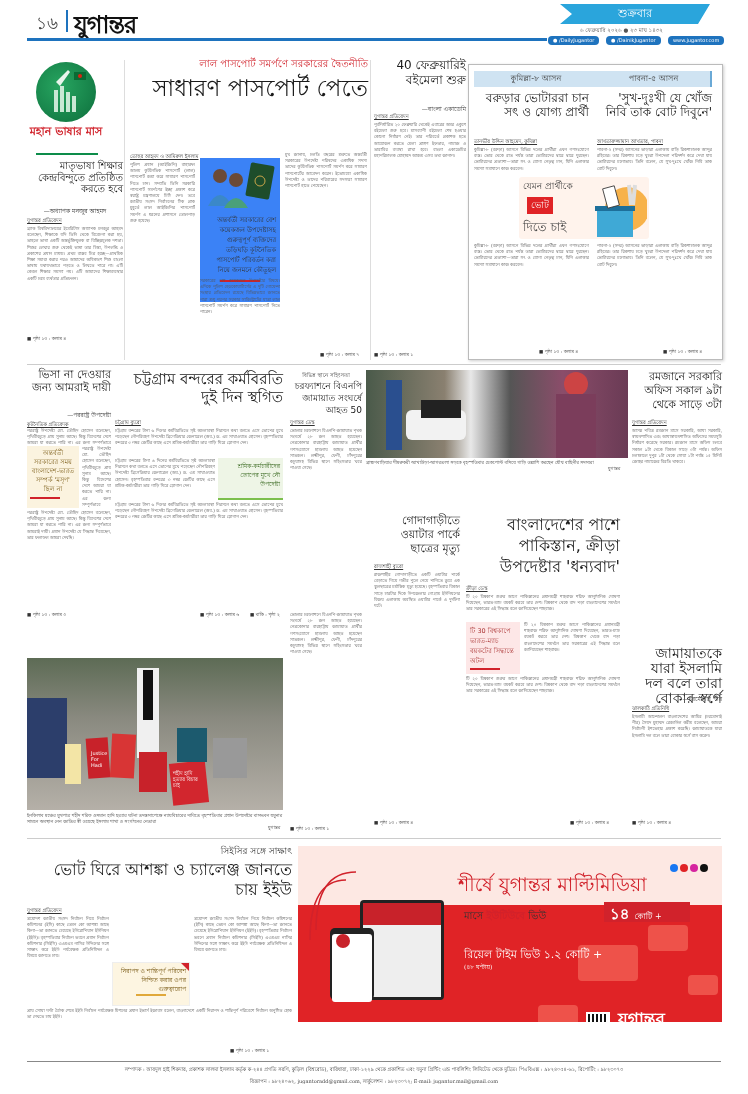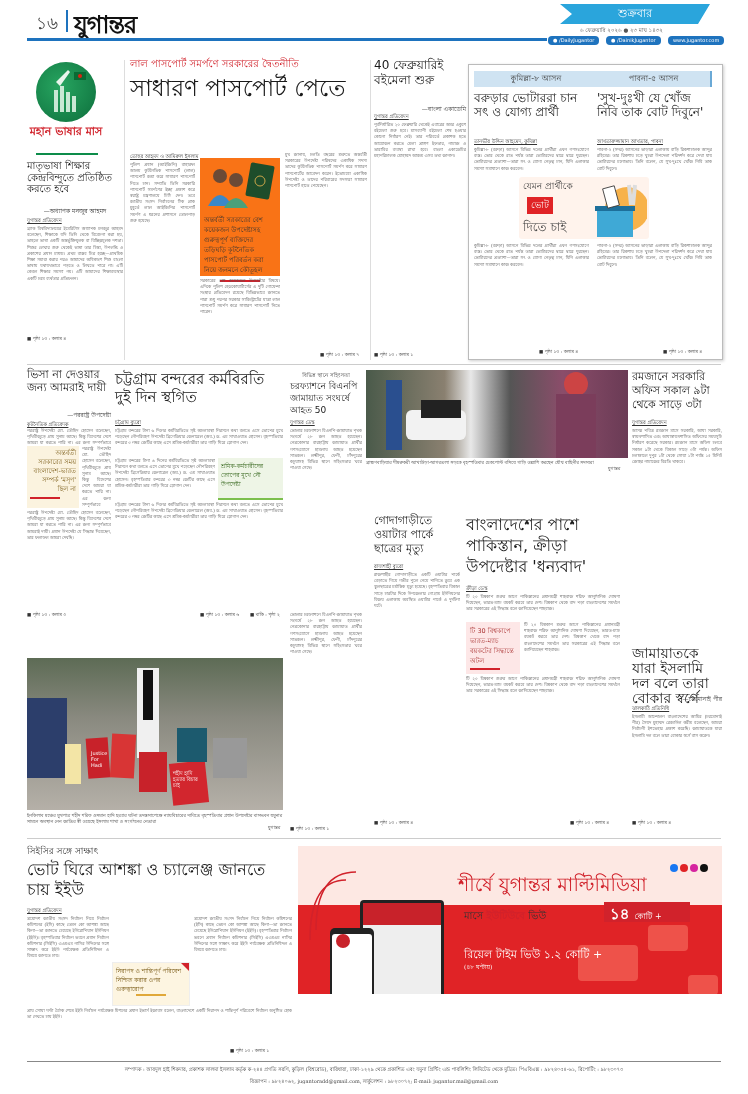--- a/index.html
+++ b/index.html
@@ -1,39 +1,39 @@
 <!DOCTYPE html>
 <html><head>
 <meta charset="utf-8">
 <style>
 *{box-sizing:border-box;margin:0;padding:0}
 body{width:748px;height:1094px;background:#fff;font-family:"DejaVu Serif",serif;color:#222;position:relative;overflow:hidden}
 .abs{position:absolute}
 .txt{font-size:4.2px;line-height:6.2px;color:#555;text-align:justify;overflow:hidden}
 .byline{font-size:5px;color:#333;text-decoration:underline;margin:3px 0 3px}
 .cont{font-size:4.5px;color:#333}
-.hl{font-family:"DejaVu Sans",sans-serif;color:#1a1a1a;text-align:left;line-height:1.15}
+.hl{font-family:"DejaVu Sans",sans-serif;color:#1a1a1a;text-align:right;line-height:1.15}
 
 #pagenum{left:36px;top:10px;font-size:17px;color:#444;font-family:"DejaVu Sans",sans-serif}
 #pagebar{left:66px;top:10px;width:2px;height:22px;background:#1e73be}
 #logo{left:74px;top:6px;font-size:24px;font-weight:900;font-family:"DejaVu Serif",serif;color:#111;letter-spacing:-1px}
 #mastrule{left:27px;top:38px;width:520px;height:3px;background:#1e73be}
 #dayribbon{left:560px;top:4px;width:150px;height:20px;background:#2aa5dc;clip-path:polygon(0 0,100% 0,92% 100%,0 100%,8% 50%);color:#fff;font-size:11px;text-align:center;line-height:20px;font-family:"DejaVu Sans",sans-serif}
 #dateline{left:580px;top:27px;font-size:5.5px;color:#555;font-family:"DejaVu Sans",sans-serif}
 .social{top:36px;height:9px;border-radius:4px;background:#1e73be;color:#fff;font-size:5px;line-height:9px;padding:0 5px;font-family:"DejaVu Sans",sans-serif}
 
 #badge{left:36px;top:62px;width:60px;height:60px;border-radius:50%;background:radial-gradient(circle at 40% 40%,#27a560,#0d6e3c)}
 #badge .flag{position:absolute;right:10px;top:10px;width:12px;height:8px;background:#0a6a34}
 #badge .flag:after{content:"";position:absolute;left:4px;top:2px;width:4px;height:4px;border-radius:50%;background:#d21}
 #badgetitle{left:26px;top:126px;width:80px;color:#d1222b;font-size:11px;font-weight:bold;text-align:center;font-family:"DejaVu Sans",sans-serif;line-height:12px}
 #badgerule{left:36px;top:153px;width:62px;height:2px;background:#0d8c4a}
 
 .boxhead{background:#cfe3f2;color:#444;font-size:8px;text-align:center;font-family:"DejaVu Sans",sans-serif;height:16px;line-height:16px;border-right:2px solid #6aa9d6}
 
-#ad{left:298px;top:846px;width:424px;height:148px;background:#fde8e3;overflow:hidden}
+#ad{left:298px;top:846px;width:424px;height:176px;background:#fde8e3;overflow:hidden}
 #adred{left:0;top:59px;width:424px;height:149px;background:#e02326;position:absolute}
 .sq{position:absolute;border-radius:4px;background:rgba(255,140,120,.45)}
 #footer-rule{left:27px;top:1061px;width:694px;height:1px;background:#888}
 .footer{left:27px;width:694px;text-align:center;font-size:5px;color:#444;font-family:"DejaVu Serif",serif}
 .photo{background:#777;overflow:hidden}
 </style>
 </head>
 <body>
 
 <div class="abs" id="pagenum">১৬</div>
@@ -63,21 +63,21 @@
 <div class="abs byline" style="left:27px;top:214px">যুগান্তর প্রতিবেদন</div>
 <div class="abs txt" style="left:27px;top:226px;width:96px;height:108px">ব্র্যাক বিশ্ববিদ্যালয়ের ইমেরিটাস অধ্যাপক মনজুর আহমদ বলেছেন, শিক্ষাকে যদি তিনি থেকে বিবেচনা করা হয়, তাহলে ভাষা একটি অন্তর্ভুক্তিমূলক বা বিচ্ছিন্নমূলক দশতা। শিশুর লেখার শুরু থেকেই ভাষা তার চিন্তা, উপলব্ধি ও প্রকাশের প্রধান মাধ্যম। প্রথম বাস্তব চিত্র হচ্ছে—প্রাথমিক শিক্ষা সমাপ্ত করার পরও আমাদের অধিকাংশ শিশু বাংলা ভাষায় যথাযথভাবে পড়তে ও লিখতে পারে না। এটি কেবল শিক্ষার সমস্যা নয়। এটি আমাদের শিক্ষাব্যবস্থার একটি চরম ব্যর্থতার প্রতিফলন।</div>
 <div class="abs cont" style="left:27px;top:336px">■ পৃষ্ঠা ১৩ : কলাম ৪</div>
 
 <div class="abs hl" style="left:130px;top:58px;width:238px;font-size:10px;color:#d1222b">লাল পাসপোর্ট সমর্পণে সরকারের দ্বৈতনীতি</div>
 <div class="abs hl" style="left:130px;top:74px;width:238px;font-size:23px;line-height:28px">
   <div>সাধারণ পাসপোর্ট পেতে</div>
 </div>
 <div class="abs byline" style="left:130px;top:150px">তোহুর আহমদ ও আমিরুল ইসলাম</div>
 <div class="abs txt" style="left:130px;top:162px;width:65px;height:150px">পুলিশ প্রধান (আইজিপি) বাহারুল আলম কূটনৈতিক পাসপোর্ট (লাল) পাসপোর্ট জমা করে সাধারণ পাসপোর্ট নিতে চান। সম্প্রতি তিনি সরকারি পাসপোর্ট সমর্পণের ইচ্ছা প্রকাশ করে স্বরাষ্ট্র মন্ত্রণালয়ে চিঠি দেন। তবে জাতীয় সংসদ নির্বাচনের ঠিক প্রাক মুহূর্তে লাল আইজিপির পাসপোর্ট সমর্পণ এ ধরনের প্রশাসনে তোলপাড় শুরু হয়েছে।</div>
-<div class="abs" style="left:200px;top:158px;width:80px;height:118px;background:#f97316">
+<div class="abs" style="left:200px;top:158px;width:80px;height:144px;background:#3b82f6">
   <svg width="80" height="50">
     <circle cx="20" cy="18" r="7" fill="#6b4a36"></circle>
       <path d="M8 48 Q20 26 32 48Z" fill="#3b88c8"></path>
     <circle cx="36" cy="22" r="7" fill="#6b4a36"></circle>
       <path d="M24 50 Q36 30 48 50Z" fill="#4aa07a"></path>
     <rect x="48" y="6" width="24" height="34" rx="2" fill="#1e4d2b" transform="rotate(10 60 23)"></rect>
     <circle cx="60" cy="23" r="5" fill="none" stroke="#c9a64a" stroke-width="1"></circle>
   </svg>
   <div class="hl" style="font-size:6.5px;padding:3px 4px;line-height:10px;color:#333">অন্তর্বর্তী সরকারের বেশ কয়েকজন উপদেষ্টাসহ গুরুত্বপূর্ণ ব্যক্তিদের তড়িঘড়ি কূটনৈতিক পাসপোর্ট পরিবর্তন করা নিয়ে জনমনে কৌতূহল</div>
   <div style="width:40px;height:2px;background:#d1222b;margin:2px auto"></div>
@@ -117,21 +117,21 @@
   <div class="txt" style="position:absolute;left:128px;top:178px;width:115px;height:104px">পাবনা-৫ (সদর) আসনের ভাড়ারা এলাকায় বাড়ি রিকশাচালক আব্দুর রহিমের। তার রিকশায় চড়ে খুচরা উপদেলা পরিদর্শন করে দেখা যায় ভোটারদের মনোভাব। তিনি বলেন, যে সুখ-দুঃখে খোঁজ নিবি তাক বোট দিবুনে।</div>
   <div class="cont" style="position:absolute;left:70px;top:284px">■ পৃষ্ঠা ১৩ : কলাম ৪</div>
   <div class="cont" style="position:absolute;left:194px;top:284px">■ পৃষ্ঠা ১৩ : কলাম ৪</div>
 </div>
 
 <div class="abs hl" style="left:27px;top:368px;width:84px;font-size:11px;line-height:13px">ভিসা না দেওয়ার জন্য আমরাই দায়ী</div>
 <div class="abs" style="left:27px;top:410px;width:84px;font-size:6px;text-align:right;color:#444">—পররাষ্ট্র উপদেষ্টা</div>
 <div class="abs byline" style="left:27px;top:418px">কূটনৈতিক প্রতিবেদক</div>
 <div class="abs txt" style="left:27px;top:428px;width:84px;height:16px">পররাষ্ট্র উপদেষ্টা মো. তৌহিদ হোসেন বলেছেন, পৃথিবীজুড়ে প্রায় সুনাম আছে। কিন্তু বিদেশের দেশে আমরা যা করতে পারি না। এর জন্য সম্পূর্ণভাবে আমরাই দায়ী। প্রধান উপদেষ্টা যে সিদ্ধান্ত দিয়েছেন, তার ফলাফল আমরা দেখছি।</div>
 <div class="abs" style="left:27px;top:446px;width:52px;height:62px;background:#fbf3df;padding:3px">
-  <div class="hl" style="font-size:6.5px;line-height:9px;text-align:right;color:#7a5b16">অন্তর্বর্তী সরকারের সময় বাংলাদেশ-ভারত সম্পর্ক 'মসৃণ' ছিল না</div>
+  <div class="hl" style="font-size:6.5px;line-height:9px;text-align:center;color:#7a5b16">অন্তর্বর্তী সরকারের সময় বাংলাদেশ-ভারত সম্পর্ক 'মসৃণ' ছিল না</div>
   <div style="width:30px;height:2px;background:#d1222b;margin-top:3px"></div>
 </div>
 <div class="abs txt" style="left:82px;top:446px;width:29px;height:62px">পররাষ্ট্র উপদেষ্টা মো. তৌহিদ হোসেন বলেছেন, পৃথিবীজুড়ে প্রায় সুনাম আছে। কিন্তু বিদেশের দেশে আমরা যা করতে পারি না। এর জন্য সম্পূর্ণভাবে আমরাই দায়ী। প্রধান উপদেষ্টা যে সিদ্ধান্ত দিয়েছেন, তার ফলাফল আমরা দেখছি।</div>
 <div class="abs txt" style="left:27px;top:510px;width:84px;height:100px">পররাষ্ট্র উপদেষ্টা মো. তৌহিদ হোসেন বলেছেন, পৃথিবীজুড়ে প্রায় সুনাম আছে। কিন্তু বিদেশের দেশে আমরা যা করতে পারি না। এর জন্য সম্পূর্ণভাবে আমরাই দায়ী। প্রধান উপদেষ্টা যে সিদ্ধান্ত দিয়েছেন, তার ফলাফল আমরা দেখছি।</div>
 <div class="abs cont" style="left:27px;top:612px">■ পৃষ্ঠা ১৩ : কলাম ৫</div>
 
 <div class="abs hl" style="left:115px;top:370px;width:168px;font-size:15px;line-height:18px">চট্টগ্রাম বন্দরের কর্মবিরতি দুই দিন স্থগিত</div>
 <div class="abs byline" style="left:115px;top:416px">চট্টগ্রাম ব্যুরো</div>
 <div class="abs txt" style="left:115px;top:428px;width:168px;height:30px">চট্টগ্রাম বন্দরের টানা ৬ দিনের কর্মবিরতিতে সৃষ্ট অচলাবস্থা নিরসনে কথা বলতে এসে তোপের মুখে পড়েছেন নৌপরিবহণ উপদেষ্টা ব্রিগেডিয়ার জেনারেল (অব.) ড. এম সাখাওয়াত হোসেন। বৃহস্পতিবার বন্দরের ৩ নম্বর জেটির কাছে এসে শ্রমিক-কর্মচারীরা তার গাড়ি ঘিরে স্লোগান দেন।</div>
 <div class="abs txt" style="left:115px;top:458px;width:100px;height:42px">চট্টগ্রাম বন্দরের টানা ৬ দিনের কর্মবিরতিতে সৃষ্ট অচলাবস্থা নিরসনে কথা বলতে এসে তোপের মুখে পড়েছেন নৌপরিবহণ উপদেষ্টা ব্রিগেডিয়ার জেনারেল (অব.) ড. এম সাখাওয়াত হোসেন। বৃহস্পতিবার বন্দরের ৩ নম্বর জেটির কাছে এসে শ্রমিক-কর্মচারীরা তার গাড়ি ঘিরে স্লোগান দেন।</div>

